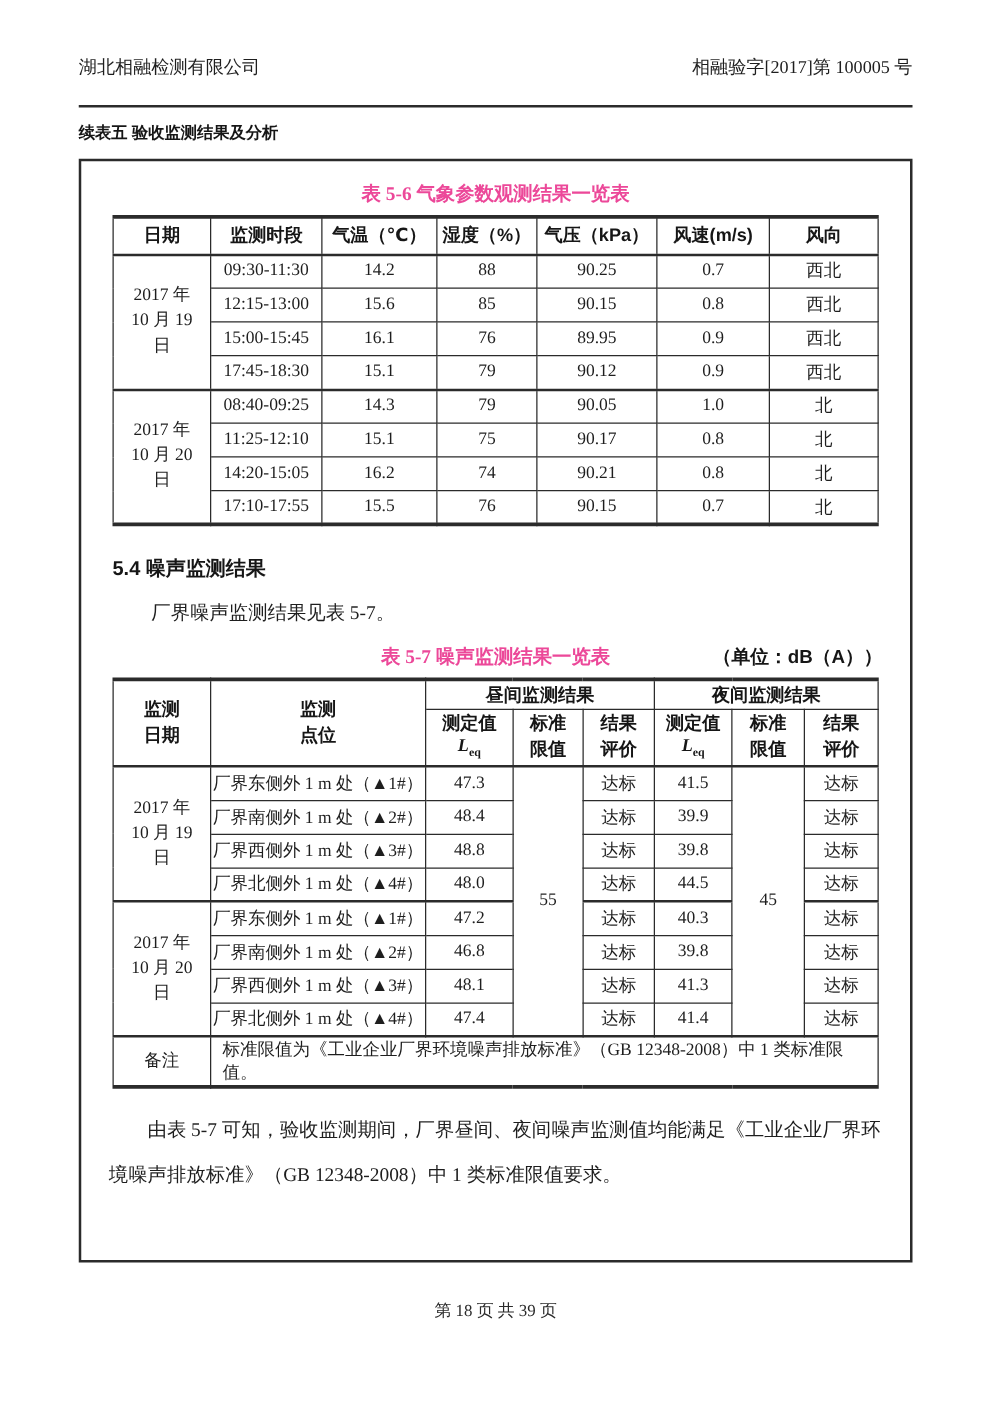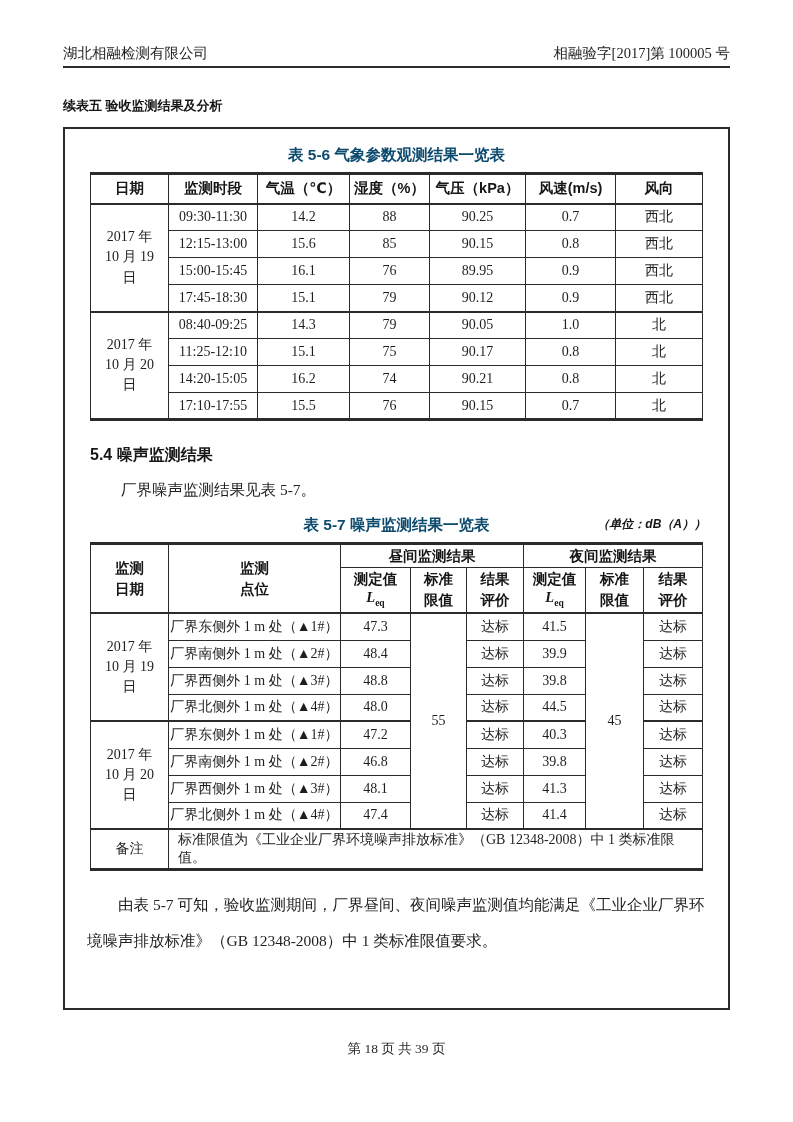--- a/index.html
+++ b/index.html
@@ -8,39 +8,39 @@
     position: relative;
     width: 793px; height: 1122px;
     background: #ffffff;
     color: #1e1e1e;
     font-family: "Liberation Serif", "DejaVu Serif", serif;
     overflow: hidden;
   }
   .doc-header {
     position: absolute; top: 44px; left: 63px; right: 63px;
     display: flex; justify-content: space-between; align-items: flex-end;
-    font-size: 14.5px; padding-bottom: 3px;
+    font-size: 14.5px; padding-bottom: 21px;
     border-bottom: 2px solid #2b2b2b;
   }
   .sec-title {
     position: absolute; top: 97px; left: 63px;
     margin: 0;
     font-family: "Liberation Sans", "DejaVu Sans", sans-serif;
     font-weight: bold; font-size: 13px; color: #161616;
   }
   .outer-box {
     position: absolute; top: 127px; left: 63px;
     width: 667px; height: 883px;
     border: 2px solid #2b2b2b;
     padding: 16px 0 0 0;
   }
   .tbl-caption {
     text-align: center;
-    font-family: Liberation Sans, sans-serif;
-    font-weight: bold; font-size: 15.5px; color: #0c4a6e;
+    font-family: Liberation Serif, serif;
+    font-weight: bold; font-size: 15.5px; color: #ec4899;
     margin: 0 0 6px 0;
   }
   table {
     border-collapse: collapse;
     table-layout: fixed;
     width: 612px;
     margin: 0 auto;
     font-size: 14px;
     border-radius: 10px;
   }
@@ -59,21 +59,21 @@
     margin: 24px 0 14px 25px;
     font-family: "Liberation Sans", "DejaVu Sans", sans-serif;
     font-weight: bold; font-size: 16px; color: #161616;
   }
   .intro { margin: 0 0 14px 25px; font-size: 15.5px; text-indent: 2em; }
   .cap-row { position: relative; text-align: center; margin: 0 14px 6px; }
   .cap-row .tbl-caption { display: inline; margin: 0; }
   .cap-row .unit {
     position: absolute; right: 8px; top: 1px;
     font-family: "Liberation Sans", "DejaVu Sans", sans-serif;
-    font-weight: bold; font-size: 12px; color: #161616; font-style: italic;
+    font-weight: bold; font-size: 15px; color: #161616;
   }
   .t57 thead tr.h1 { border-top: 3px solid #2b2b2b; }
   .t57 thead tr.h1 th { height: 24px; }
   .t57 thead tr.h2 { border-bottom: 2px solid #2b2b2b; }
   .t57 thead tr.h2 th { height: 44px; }
   .t57 tbody td { height: 27px; }
   .t57 tbody tr.grp-start { border-top: 2px solid #2b2b2b; }
   .t57 tr.note-row { border-top: 2px solid #2b2b2b; border-bottom: 3px solid #2b2b2b; }
   .t57 tr.note-row td { height: 30px; }
   .t57 .point-cell { text-align: center; padding: 1px 0; }

